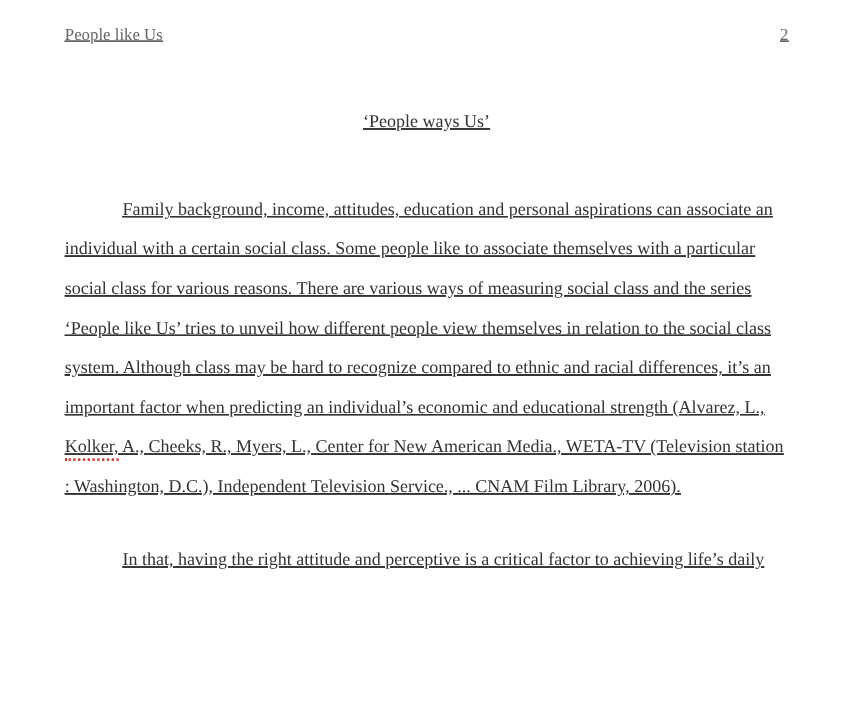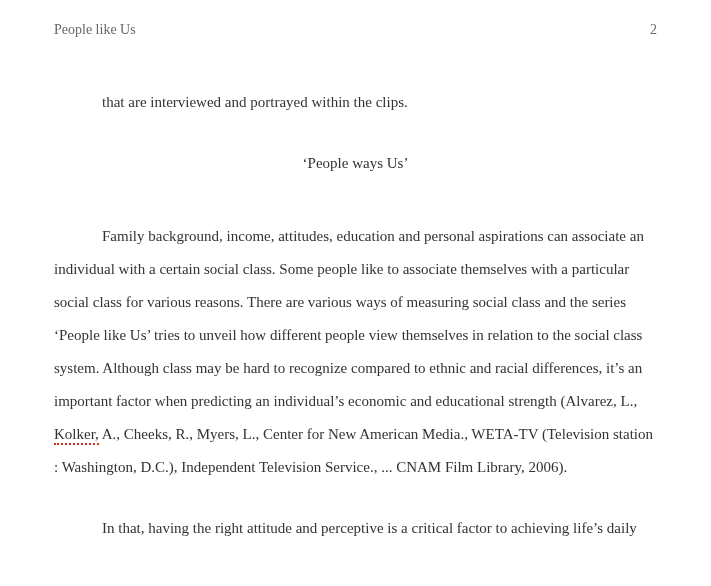--- a/index.html
+++ b/index.html
@@ -1,18 +1,19 @@
 <!DOCTYPE html>
 <html><head>
   <meta charset="utf-8">
   <style>
     * {
       margin: 0;
       padding: 0;
       box-sizing: border-box;
+      text-decoration: underline;
     }
     body {
       width: 711px;
       height: 586px;
       background: #ffffff;
       font-family: "Times New Roman", Georgia, serif;
       font-size: 15px;
       color: #333333;
       padding: 22px 54px 0 54px;
       position: relative;
@@ -58,21 +59,20 @@
   </style>
 </head>
 <body>
 
 <div class="header">
   <span class="header-title">People like Us</span>
   <span class="page-number">2</span>
 </div>
 
 <div class="prompt">
-  <div class="prompt-line2">that are interviewed and portrayed within the clips.</div>
 </div>
 
 <div class="title-block">‘People ways Us’</div>
 
 <div class="body-para">
   <span>Family background, income, attitudes, education and personal aspirations can associate an individual with a certain social class. Some people like to associate themselves with a particular social class for various reasons. There are various ways of measuring social class and the series ‘People like Us’ tries to unveil how different people view themselves in relation to the social class system.  Although class may be hard to recognize compared to ethnic and racial differences, it’s an important factor when predicting an individual’s economic and educational strength (Alvarez, L., </span><span class="spell-error">Kolker,</span><span> A., Cheeks, R., Myers, L., Center for New American Media., WETA-TV (Television station : Washington, D.C.), Independent Television Service., ... CNAM Film Library, 2006).</span>
 </div>
 
 <div class="body-para">In that, having the right attitude and perceptive is a critical factor to achieving life’s daily</div>
 

